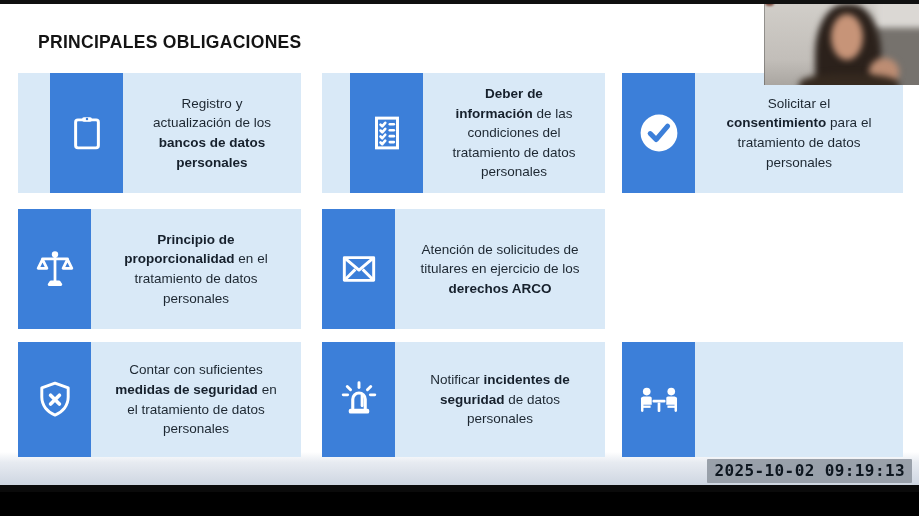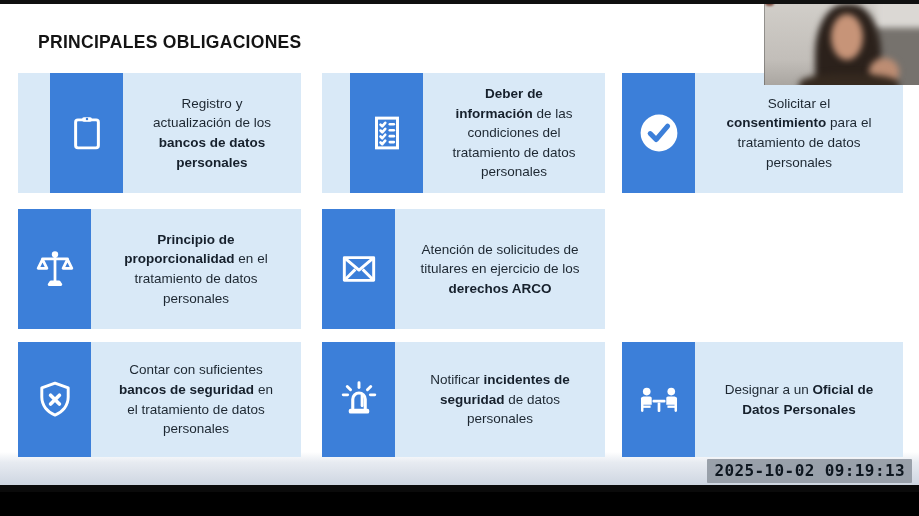--- a/index.html
+++ b/index.html
@@ -137,21 +137,21 @@
         </div>
       </div>
       <div class="card" style="grid-area: 5 / 1;">
         <div class="icon-box">
           <svg width="44" height="44" viewBox="0 0 24 24" fill="none" stroke="#fff" stroke-linecap="round" stroke-linejoin="round">
             <path d="M12 2.8l7.2 2.6v5c0 4.6-3 8.2-7.2 9.8-4.2-1.6-7.2-5.2-7.2-9.8v-5z" stroke-width="1.6"></path>
             <path d="M9.6 9.4l4.8 4.8M14.4 9.4l-4.8 4.8" stroke-width="2"></path>
           </svg>
         </div>
         <div class="card-text">
-          <span><span>Contar con suficientes </span><span class="b">bancos de seguridad</span><span> en el tratamiento de datos personales</span></span>
+          <span><span>Contar con suficientes </span><span class="b">medidas de seguridad</span><span> en el tratamiento de datos personales</span></span>
         </div>
       </div>
       <div class="card" style="grid-area: 5 / 3;">
         <div class="icon-box">
           <svg width="44" height="44" viewBox="0 0 24 24" fill="none" stroke="#fff" stroke-width="1.6" stroke-linecap="round">
             <path d="M12 2.6v2.6"></path>
             <path d="M5.6 4.6l1.8 1.8"></path>
             <path d="M18.4 4.6l-1.8 1.8"></path>
             <path d="M3.4 9.2h2.4"></path>
             <path d="M18.2 9.2h2.4"></path>
@@ -172,23 +172,20 @@
             <rect x="2.6" y="10.6" width="1.3" height="7.6" rx="0.6"></rect>
             <rect x="3" y="14.9" width="4.6" height="1.2"></rect>
             <circle cx="18.4" cy="7.6" r="2"></circle>
             <path d="M16.7 10.2h3.4c.5 0 .9.4.9.9v3.4h-5.2V11.1c0-.5.4-.9.9-.9z"></path>
             <rect x="20.1" y="10.6" width="1.3" height="7.6" rx="0.6"></rect>
             <rect x="16.4" y="14.9" width="4.6" height="1.2"></rect>
             <rect x="8.6" y="11.9" width="6.8" height="1.4" rx="0.5"></rect>
             <rect x="11.3" y="13.3" width="1.4" height="5" rx="0.5"></rect>
           </svg>
         </div>
-        <div class="card-text">
-          <span><span>Designar a un </span><span class="b">Oficial de Datos Personales</span></span>
-        </div>
       </div>
     </div>
 
   <div class="bottom-gradient"></div>
 
   <div class="webcam">
     <div class="blur wc-light-block"></div>
     <div class="blur wc-dark-right"></div>
     <div class="blur wc-hair"></div>
     <div class="blur wc-face"></div>

